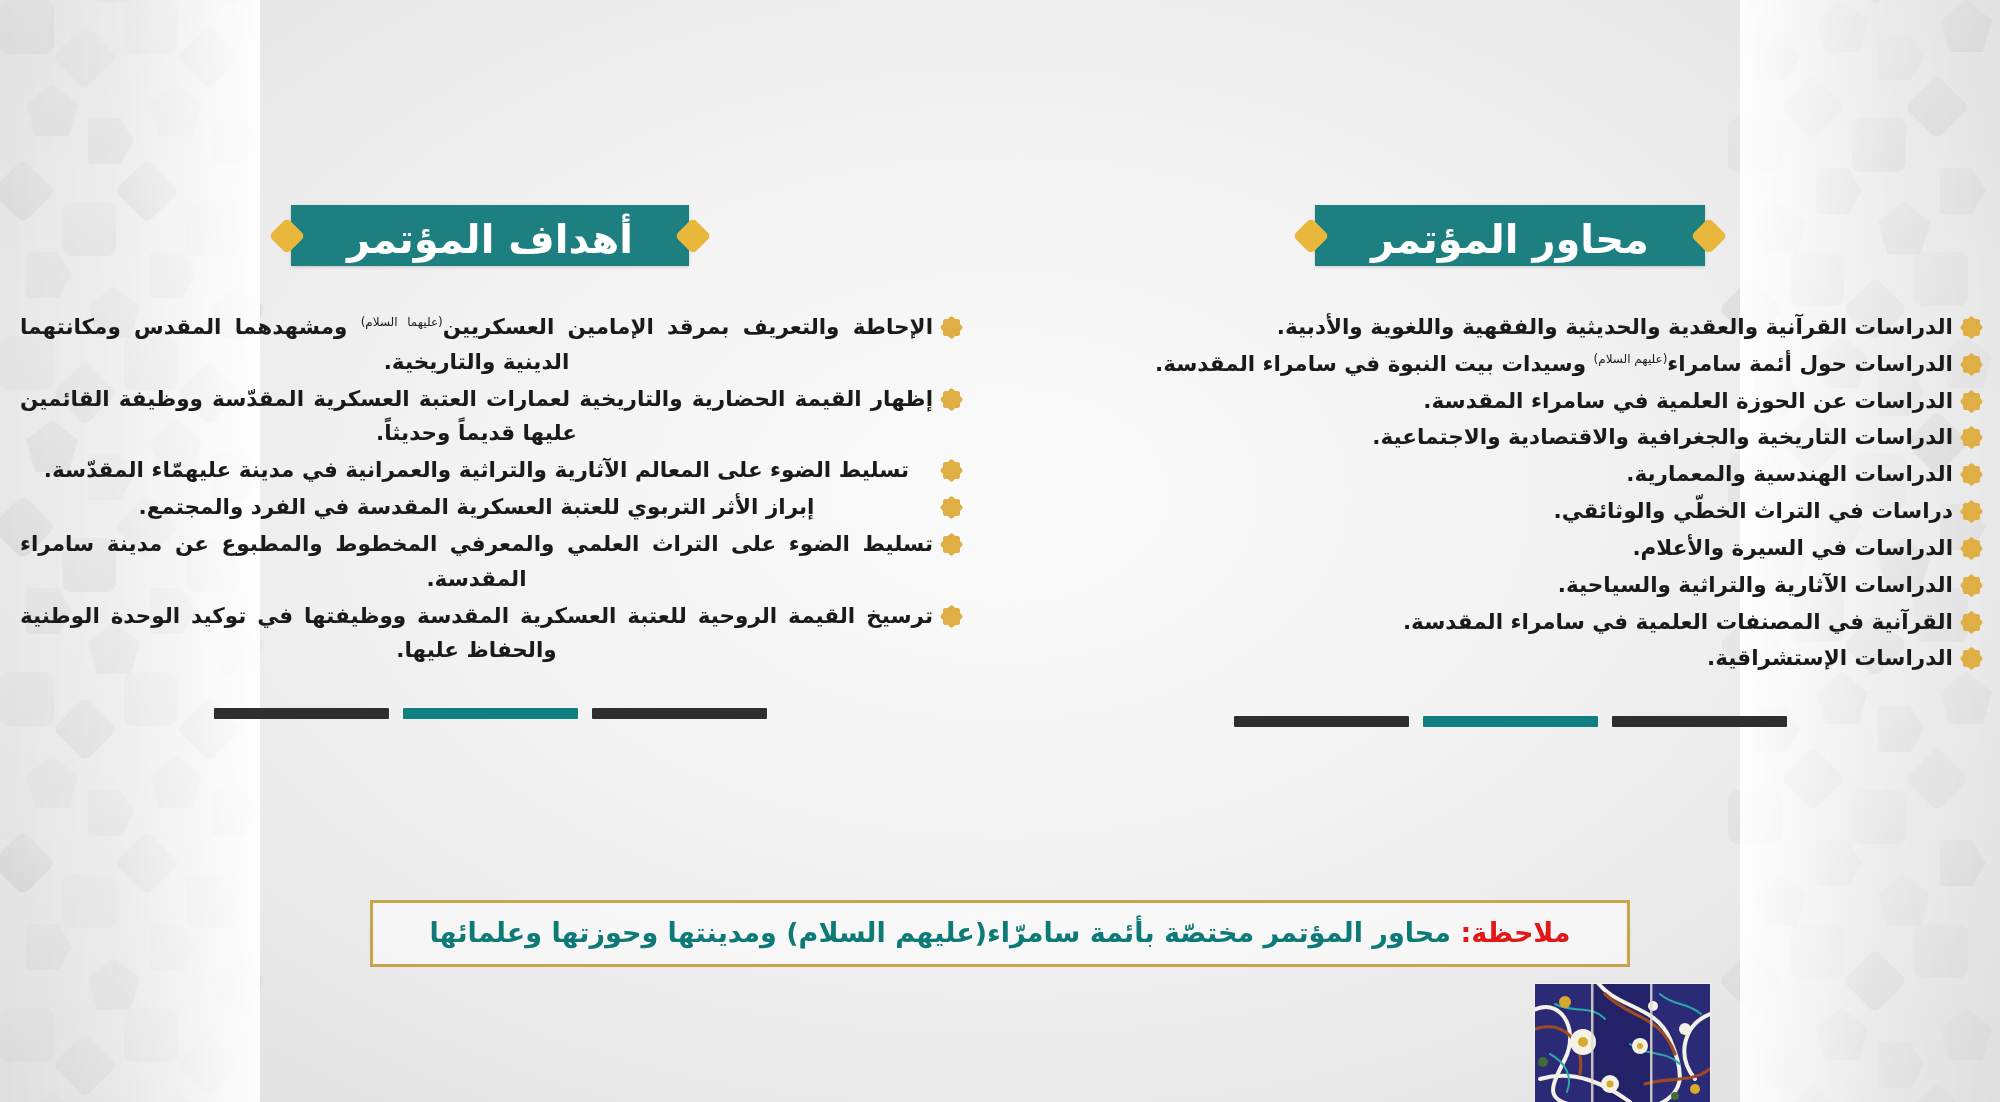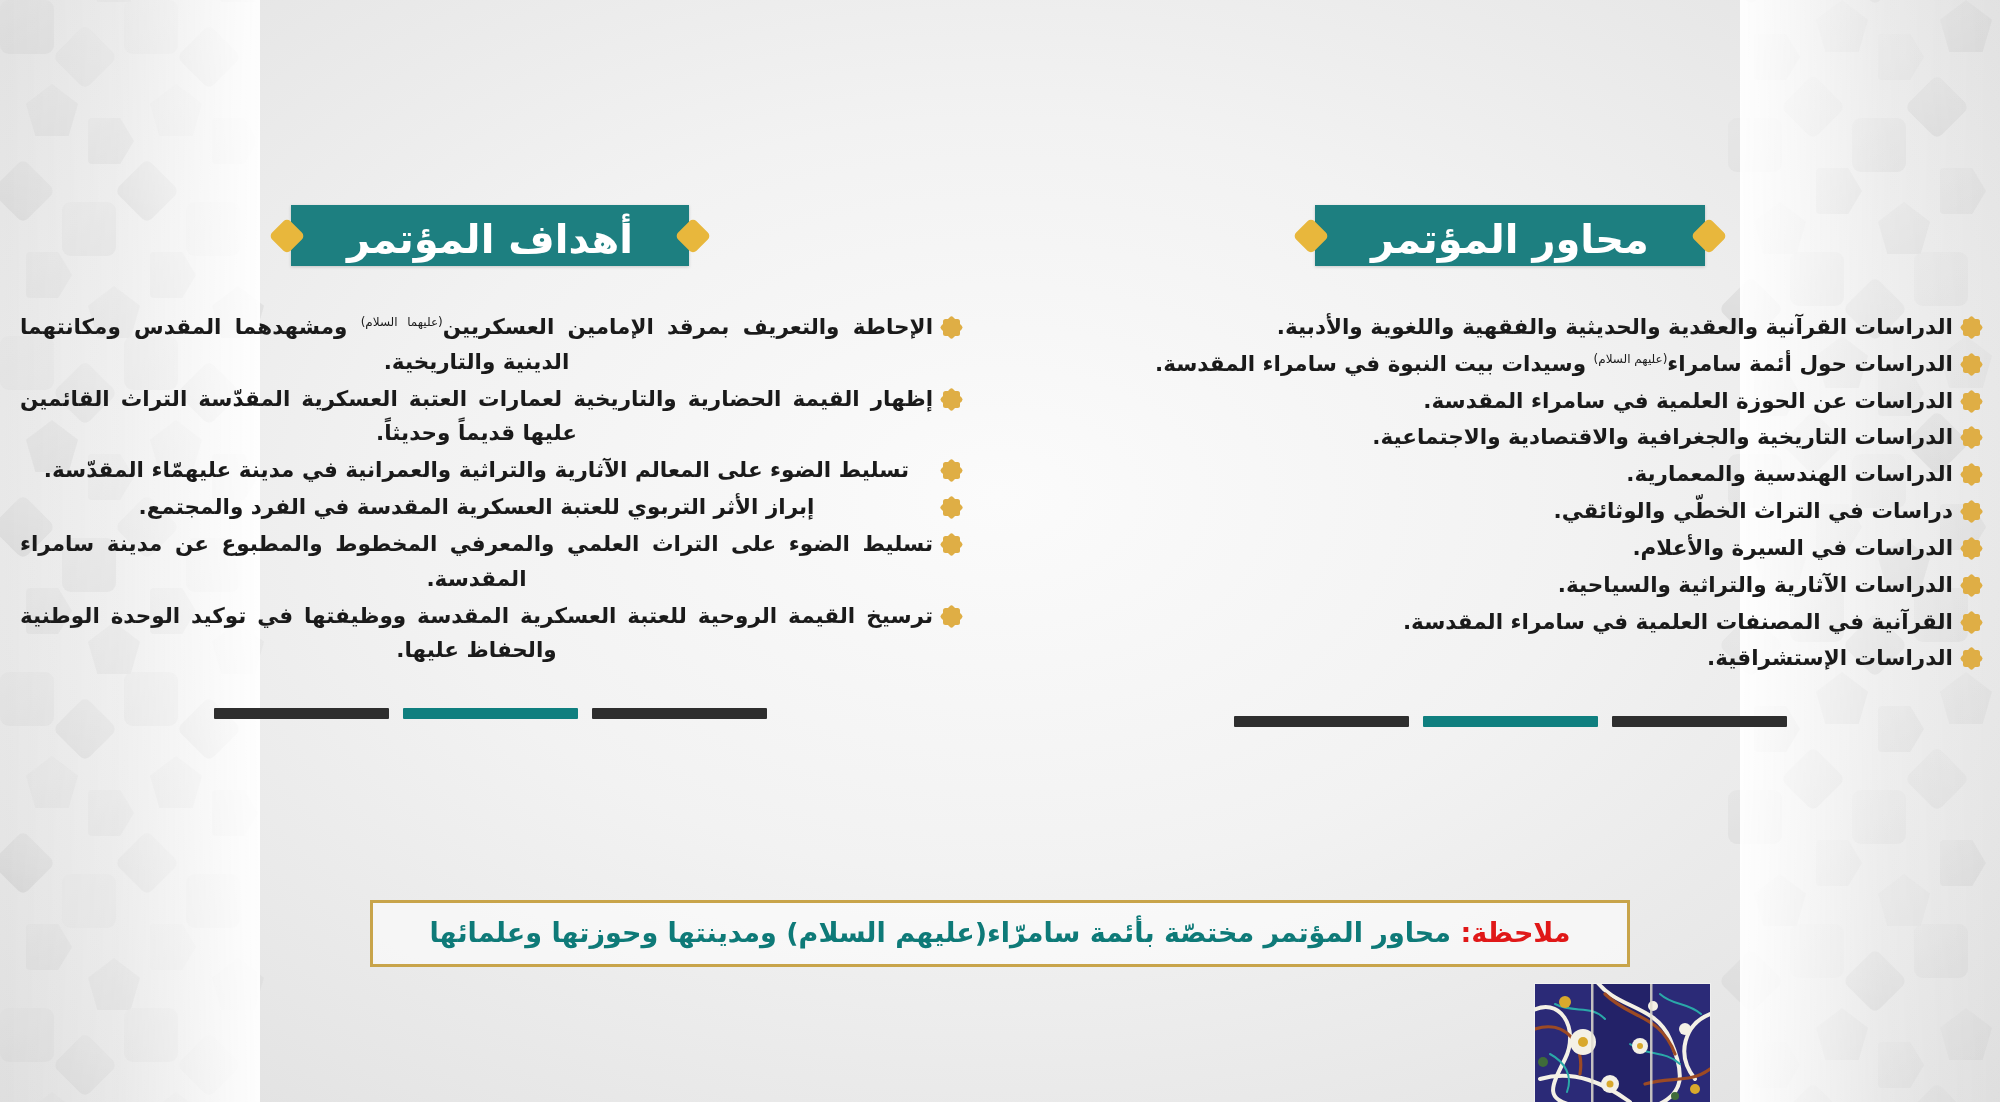--- a/index.html
+++ b/index.html
@@ -403,21 +403,21 @@
         <div class="plaque">أهداف المؤتمر</div>
         <span class="diamond"></span>
       </div>
       <ul class="bullets" id="objectives-list">
           <li>
             <span class="star"></span>
             <span class="btext">الإحاطة والتعريف بمرقد الإمامين العسكريين<span class="honorific">(عليهما السلام)</span> ومشهدهما المقدس ومكانتهما الدينية والتاريخية.</span>
           </li>
           <li>
             <span class="star"></span>
-            <span class="btext">إظهار القيمة الحضارية والتاريخية لعمارات العتبة العسكرية المقدّسة التراث القائمين عليها قديماً وحديثاً.</span>
+            <span class="btext">إظهار القيمة الحضارية والتاريخية لعمارات العتبة العسكرية المقدّسة ووظيفة القائمين عليها قديماً وحديثاً.</span>
           </li>
           <li>
             <span class="star"></span>
             <span class="btext">تسليط الضوء على المعالم الآثارية والتراثية والعمرانية في مدينة عليهمّاء المقدّسة.</span>
           </li>
           <li>
             <span class="star"></span>
             <span class="btext">إبراز الأثر التربوي للعتبة العسكرية المقدسة في الفرد والمجتمع.</span>
           </li>
           <li>

